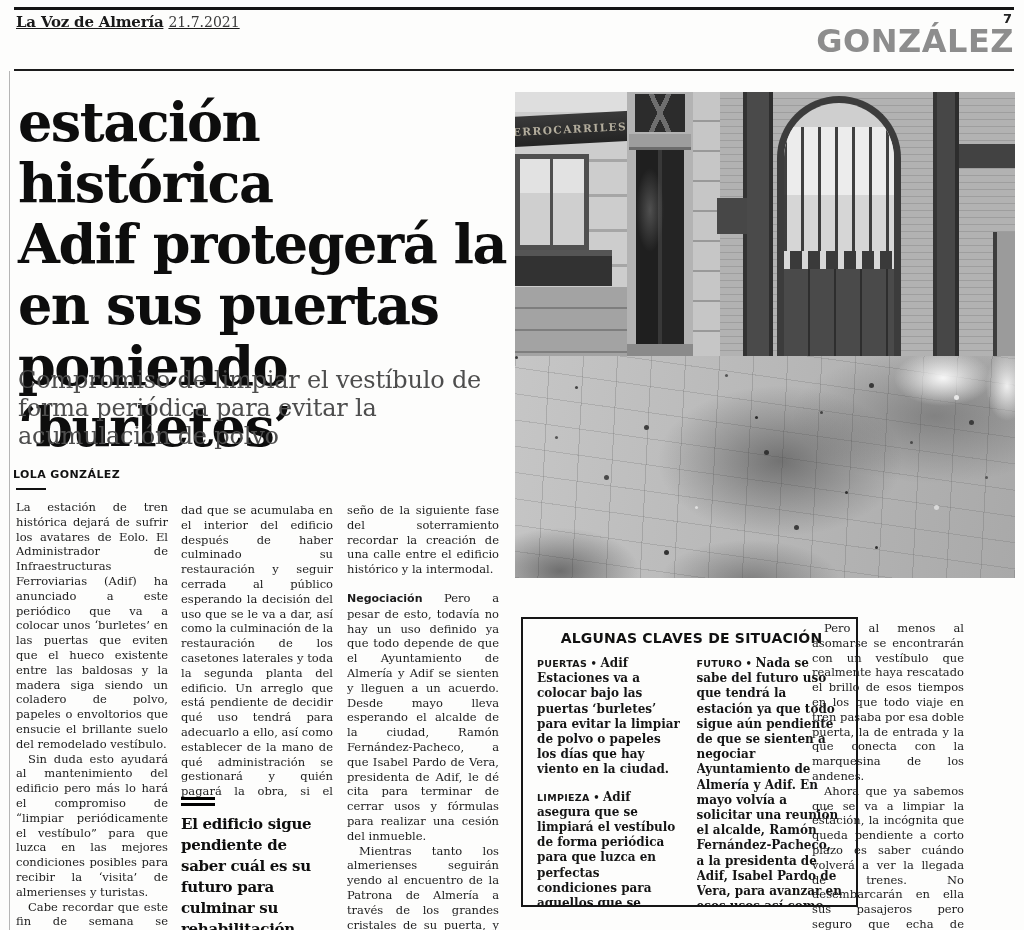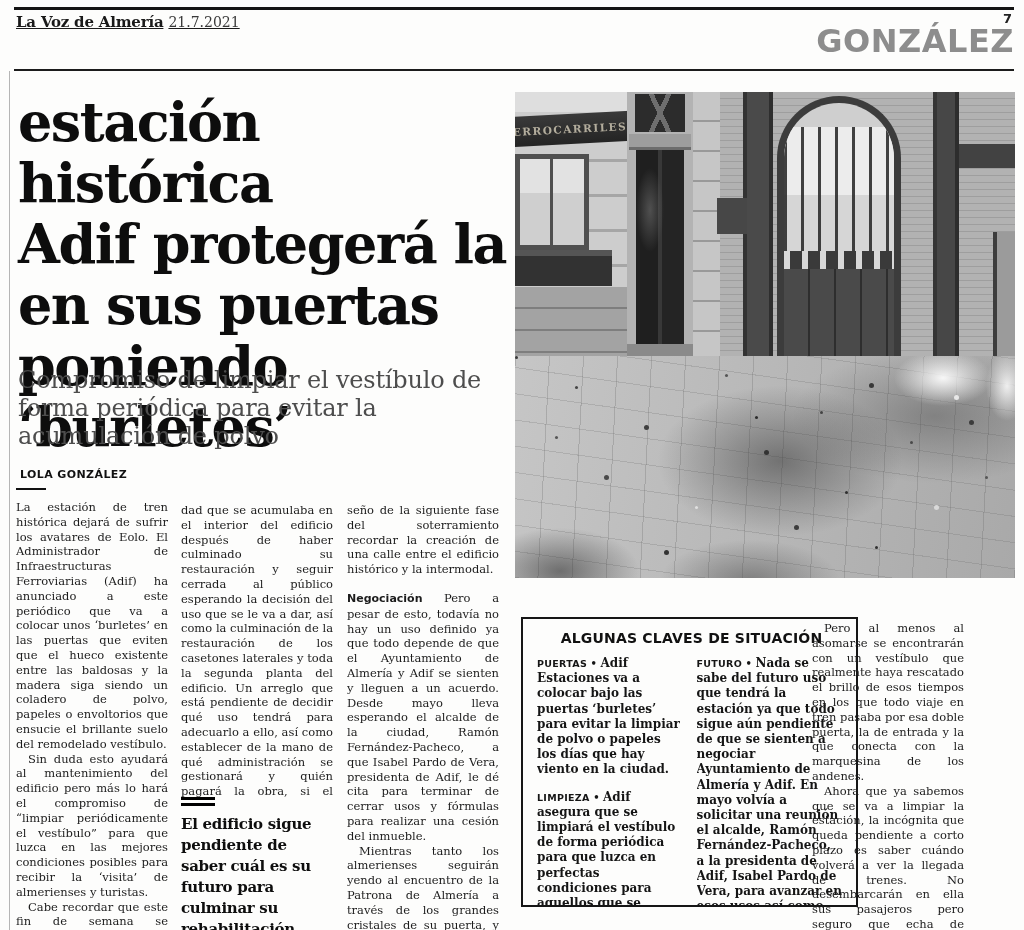--- a/index.html
+++ b/index.html
@@ -28,21 +28,21 @@
     font-family:"DejaVu Serif",serif;font-weight:800;
     font-size:54px;line-height:61px;letter-spacing:-1.5px;color:#0d0d0d;
   }
   .headline span{display:block;}
   .subhead{
     position:absolute;left:18px;top:366px;width:492px;margin:0;
     font-family:"DejaVu Serif",serif;font-weight:normal;
     font-size:24px;line-height:28px;color:#4d4d4d;letter-spacing:-0.2px;
   }
   .byline{
-    position:absolute;left:20px;top:468px;
+    position:absolute;left:13px;top:468px;
     font-family:"DejaVu Sans",sans-serif;font-weight:bold;font-size:11px;letter-spacing:0.4px;color:#111;
   }
   .byline-rule{position:absolute;left:16px;top:488px;width:30px;height:2px;background:#111;}
 
   
   .bodycol{
     position:absolute;width:152px;overflow:hidden;
     font-size:11.5px;line-height:14.8px;text-align:justify;color:#1c1c1c;
   }
   .bodycol p{margin:0;}

